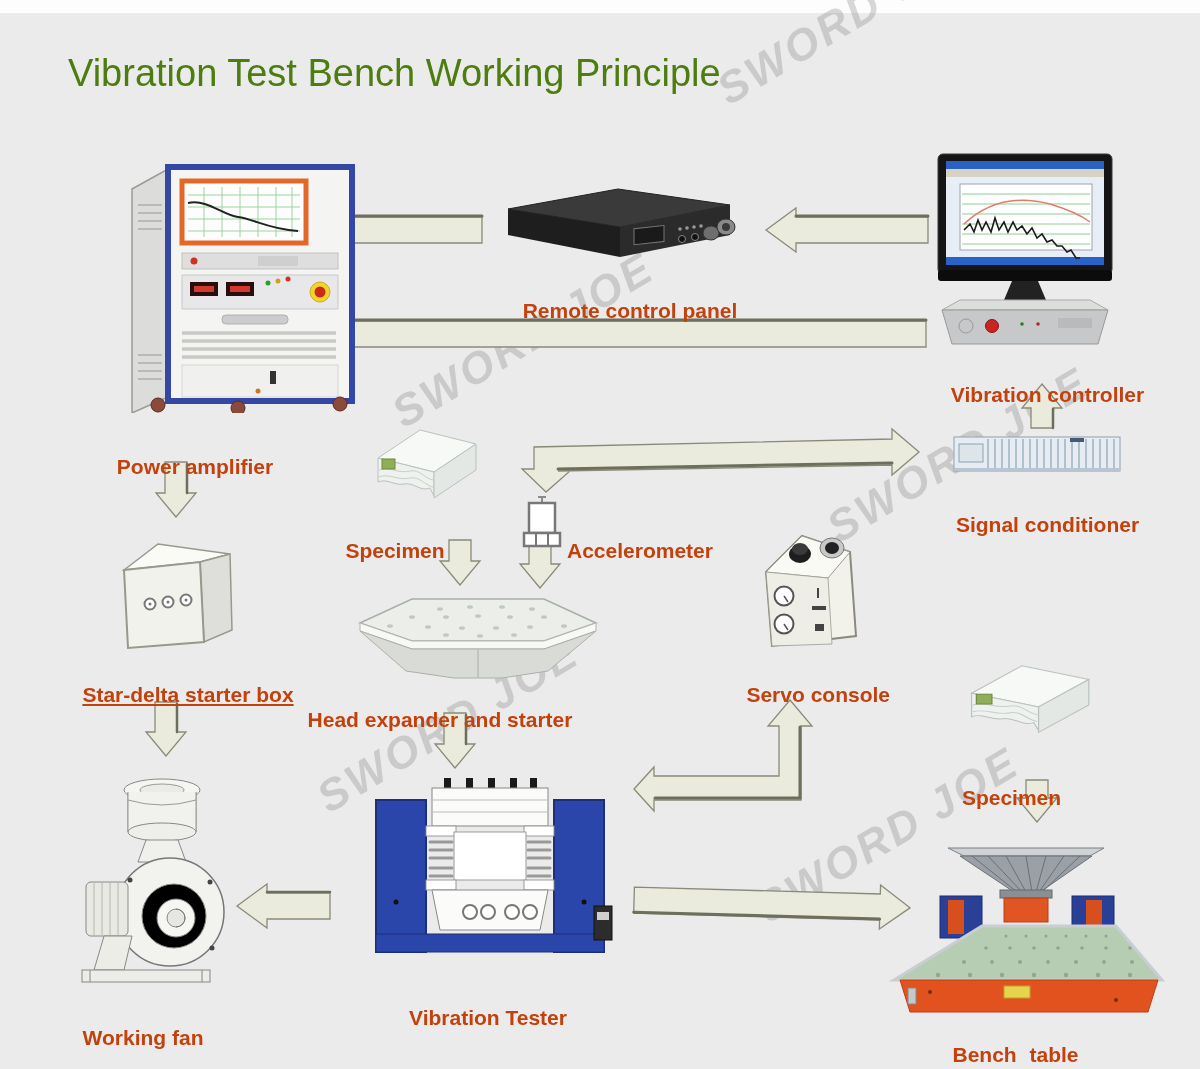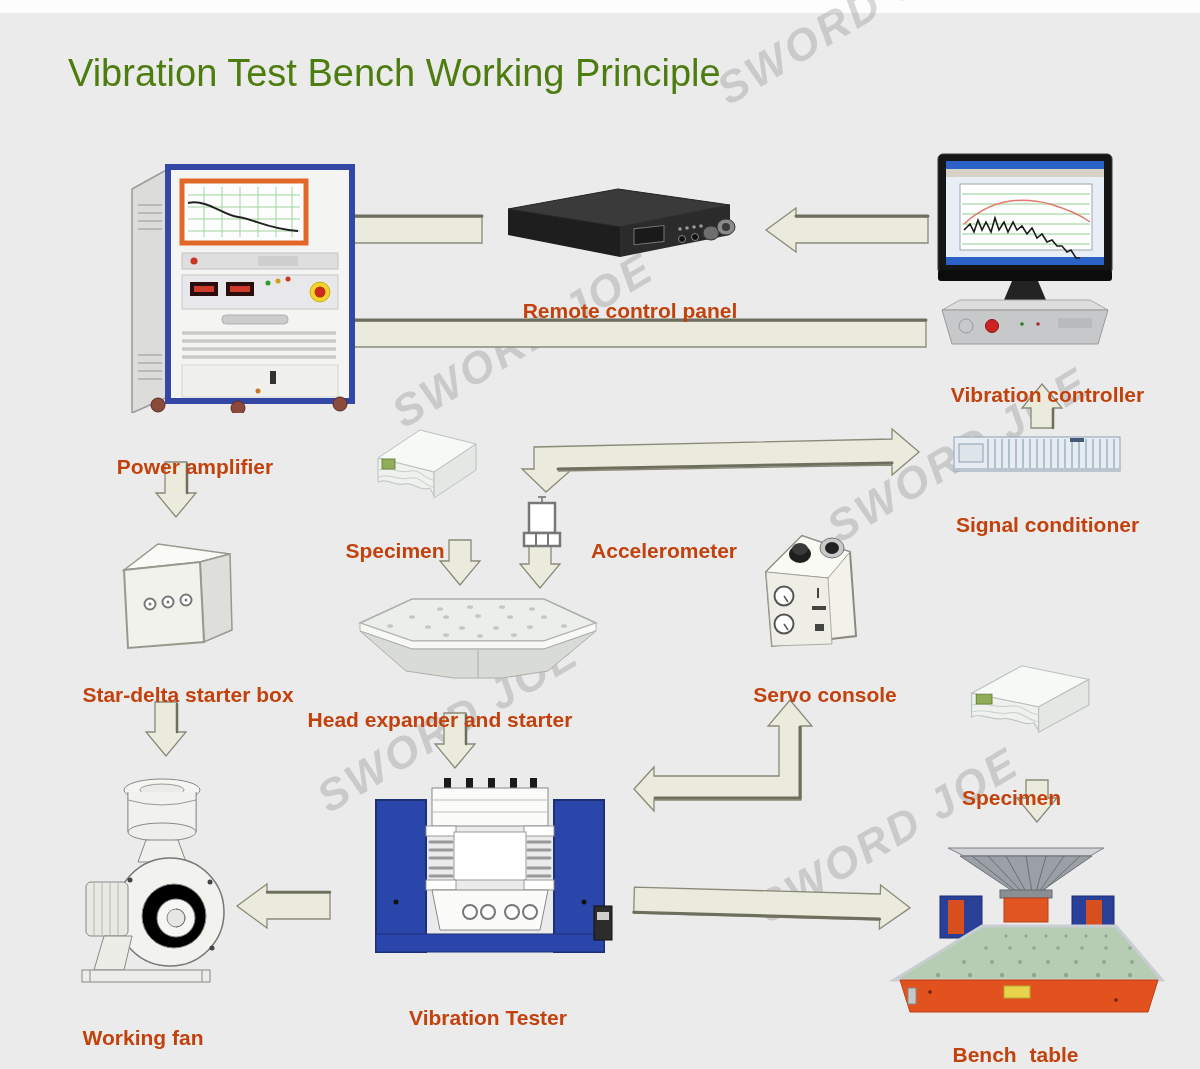--- a/index.html
+++ b/index.html
@@ -1,21 +1,21 @@
 <!DOCTYPE html>
 <html><head>
 <meta charset="utf-8">
 <style>
   html,body{margin:0;padding:0;}
   body{width:1200px;height:1069px;background:#ebebeb;font-family:"Liberation Sans",sans-serif;overflow:hidden;}
   #stage{position:relative;width:1200px;height:1069px;background:#ebebeb;}
   #topstrip{position:absolute;left:0;top:0;width:1200px;height:13px;background:#fdfdfd;}
   #title{position:absolute;left:68px;top:52px;font-size:38px;font-weight:normal;color:#4d7c0f;letter-spacing:0px;white-space:nowrap;}
   .lbl{position:absolute;font-size:21px;font-weight:bold;color:#c2410c;text-align:center;white-space:nowrap;margin-top:32px;}
-  .lbl.left{text-align:right;}
+  .lbl.left{text-align:left;}
   .comp{position:absolute;}
   .wm{position:absolute;font-size:44px;font-weight:bold;font-style:italic;color:rgba(120,120,120,0.28);letter-spacing:3px;transform:rotate(-31deg);white-space:nowrap;pointer-events:none;}
   svg{display:block;}
   #arrows{position:absolute;left:0;top:0;}
   .arrow-poly{fill:#eaeadd;stroke:#8a8a79;stroke-width:1.3;}
   .bevel{fill:none;stroke:#6e6e5d;stroke-linecap:round;}
   #slip-label{word-spacing:7px;}
 </style>
 </head>
 <body>
@@ -376,20 +376,20 @@
         <circle cx="230" cy="170" r="2" fill="#7a2c10"></circle>
     </svg>
   </div>
 
   <div class="lbl" style="left:80px;top:423px;width:230px;">Power amplifier</div>
   <div class="lbl" style="left:495px;top:267px;width:270px;">Remote control panel</div>
   <div class="lbl" style="left:920px;top:351px;width:255px;">Vibration controller</div>
   <div class="lbl" style="left:930px;top:481px;width:235px;">Signal conditioner</div>
   <div class="lbl" style="left:330px;top:507px;width:130px;">Specimen</div>
   <div class="lbl left" style="left:567px;top:507px;width:170px;">Accelerometer</div>
-  <div class="lbl" style="left:740px;top:651px;width:170px;">Servo console</div>
-  <div class="lbl" style="left:58px;top:651px;width:260px;">Star-delta starter box</div>
+  <div class="lbl" style="left:720px;top:651px;width:170px;text-align:right;">Servo console</div>
+  <div class="lbl" style="left:58px;top:651px;width:260px;text-decoration:underline;">Star-delta starter box</div>
   <div class="lbl" style="left:290px;top:676px;width:300px;">Head expander and starter</div>
   <div class="lbl" style="left:944px;top:754px;width:135px;">Specimen</div>
   <div class="lbl" style="left:68px;top:994px;width:150px;">Working fan</div>
   <div class="lbl" style="left:388px;top:974px;width:200px;">Vibration Tester</div>
   <div class="lbl" id="slip-label" style="left:928px;top:1011px;width:175px;">Bench table</div>
 </div>
 
 </body></html>

